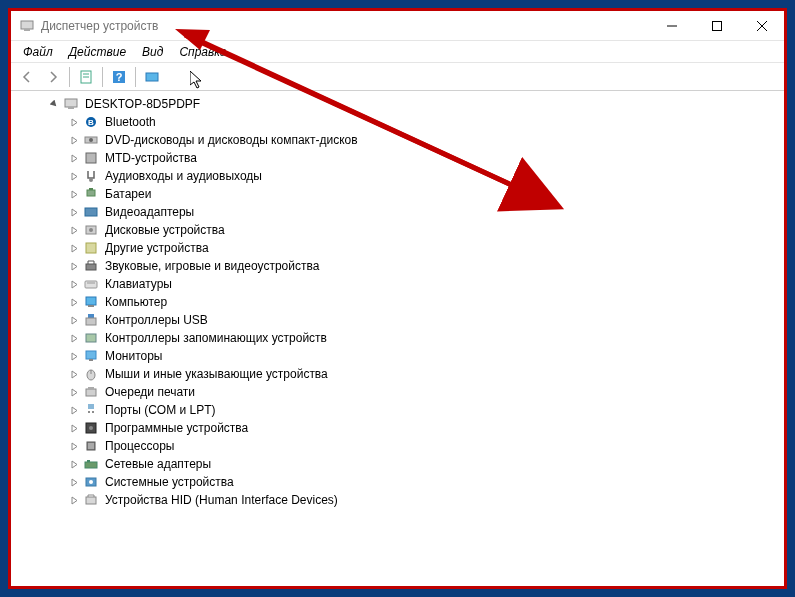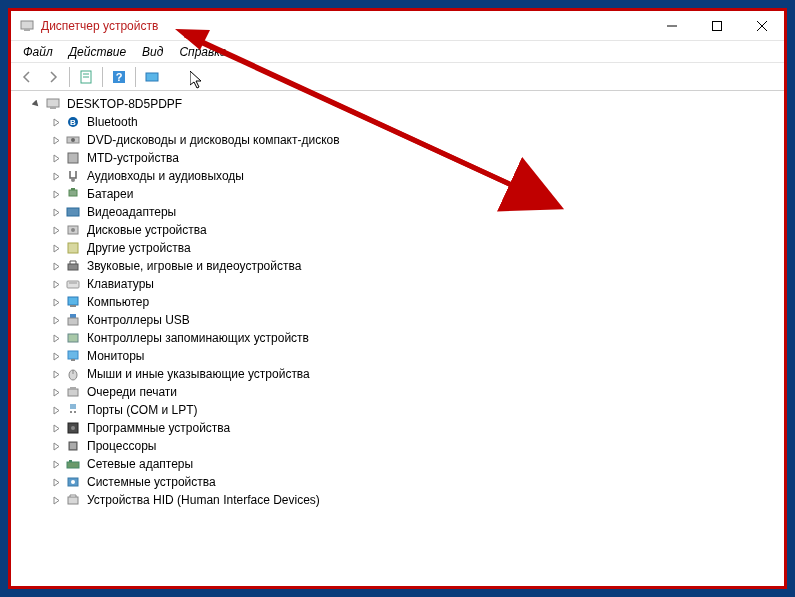--- a/index.html
+++ b/index.html
@@ -34,21 +34,21 @@
     }
     .titlebar-icon {
       width: 16px; height: 16px;
       margin-right: 6px;
       display: flex;
       align-items: center;
       justify-content: center;
     }
     .titlebar-title {
       flex: 1;
-      color: #b91c1c;
+      color: #737373;
     }
     .win-controls {
       display: flex;
     }
     .win-btn {
       width: 45px; height: 30px;
       display: flex;
       align-items: center;
       justify-content: center;
       cursor: pointer;
@@ -82,22 +82,23 @@
       width: 24px; height: 24px;
       display: flex;
       align-items: center;
       justify-content: center;
       border: 1px solid transparent;
       cursor: pointer;
     }
     .tree {
       flex: 1;
       overflow: auto;
-      padding: 4px 0 4px 4px;
+      padding: 4px 0 4px 10px;
       position: relative;
+      margin-left: 12px;
     }
     .tree-root {
       padding-left: 14px;
     }
     .tree-node {
       display: flex;
       align-items: center;
       height: 18px;
       cursor: default;
       white-space: nowrap;

